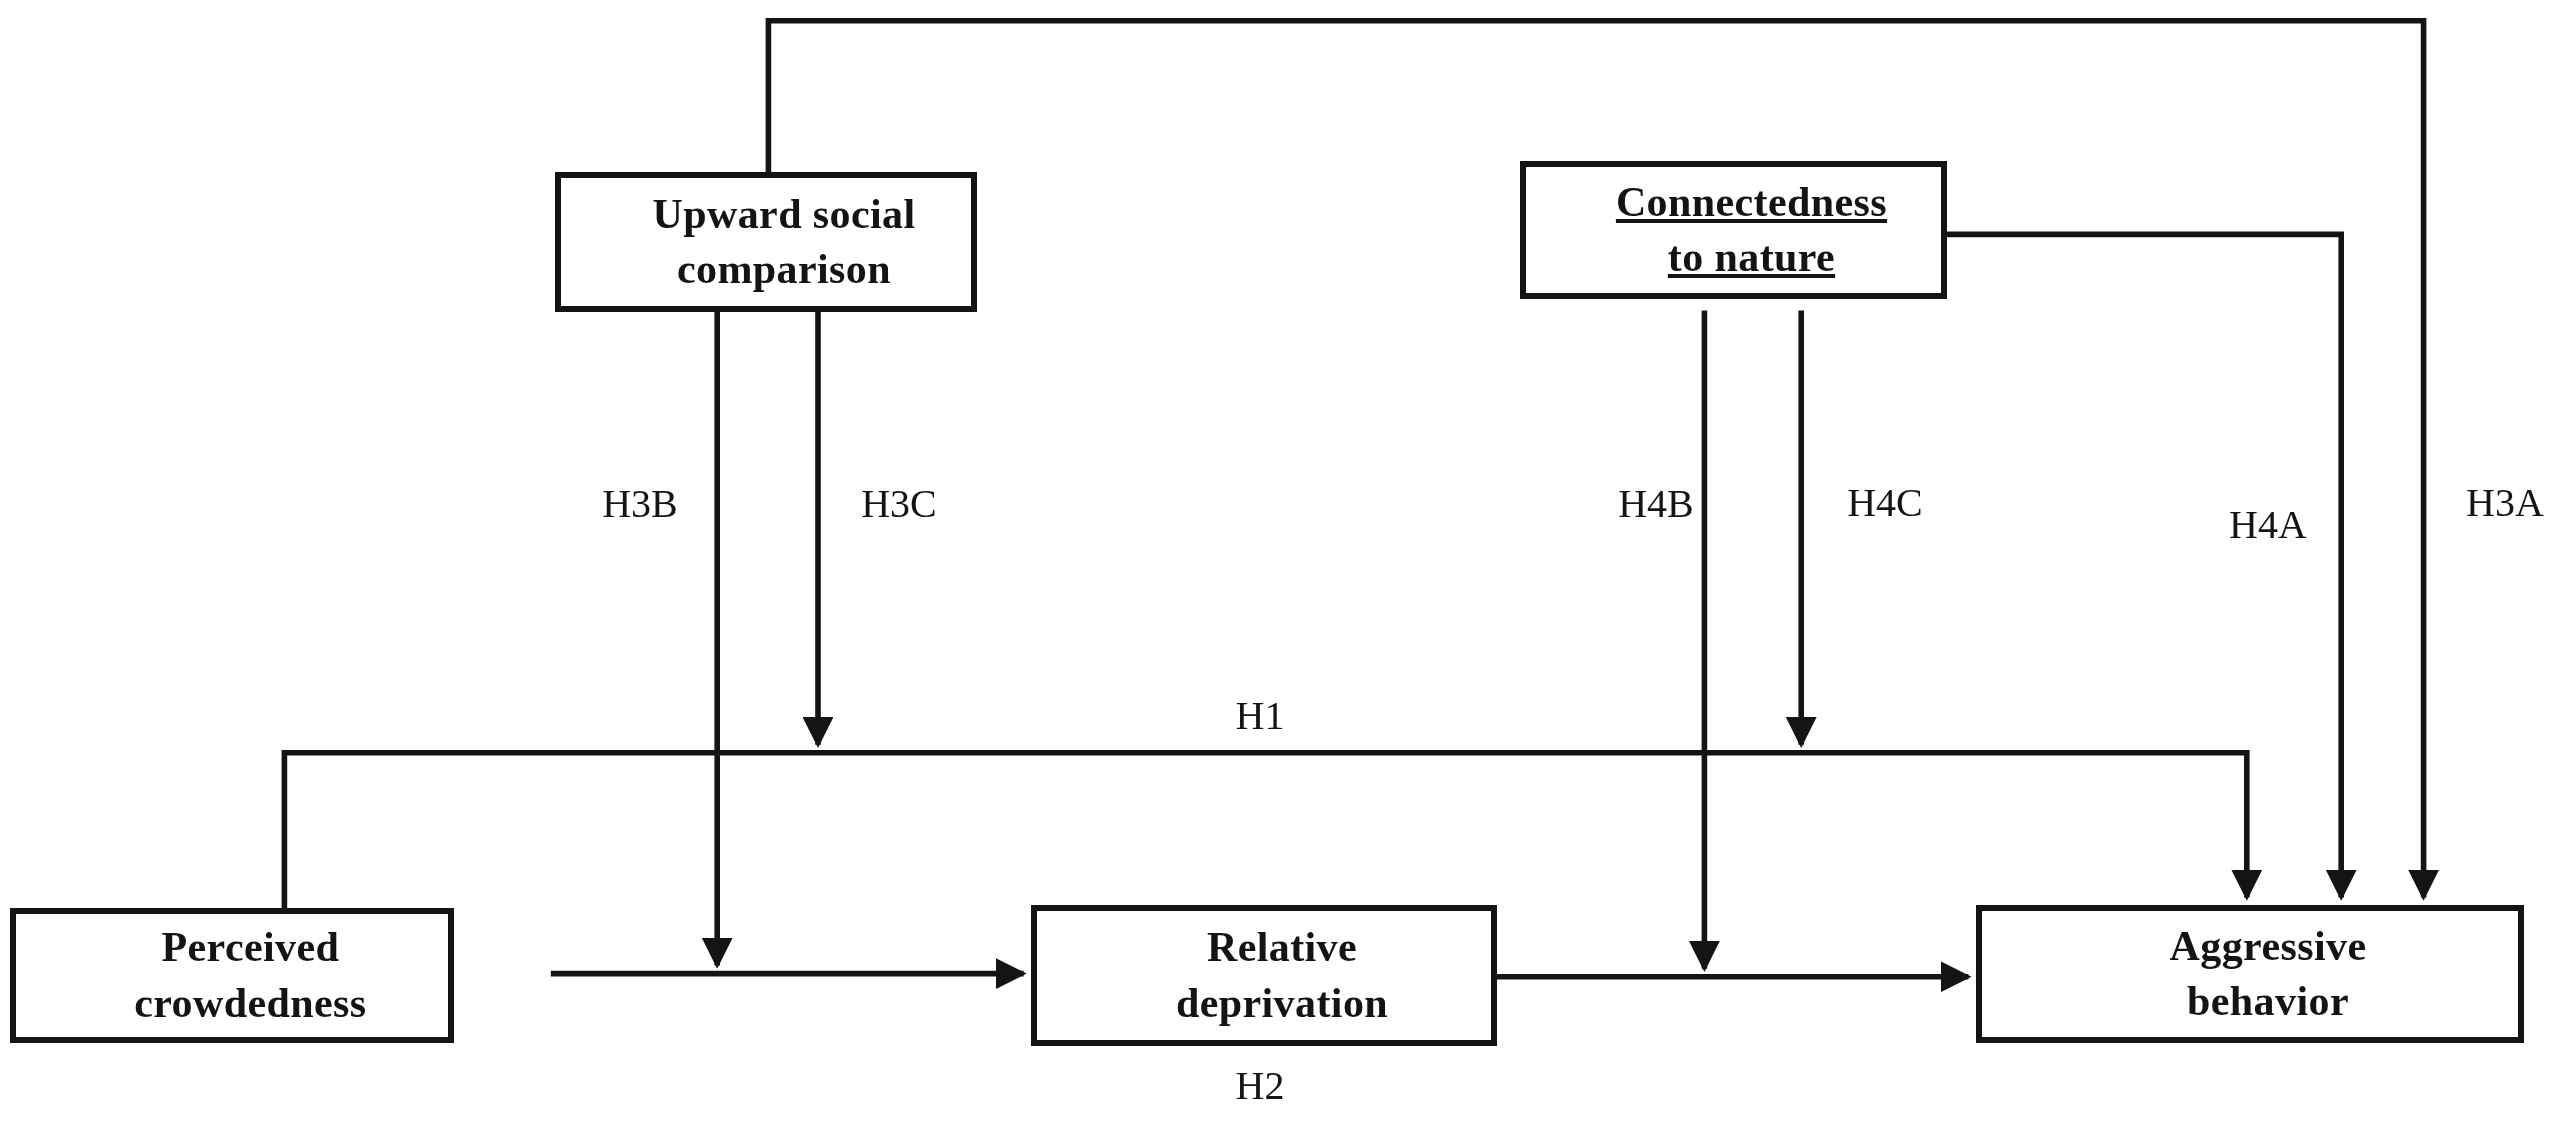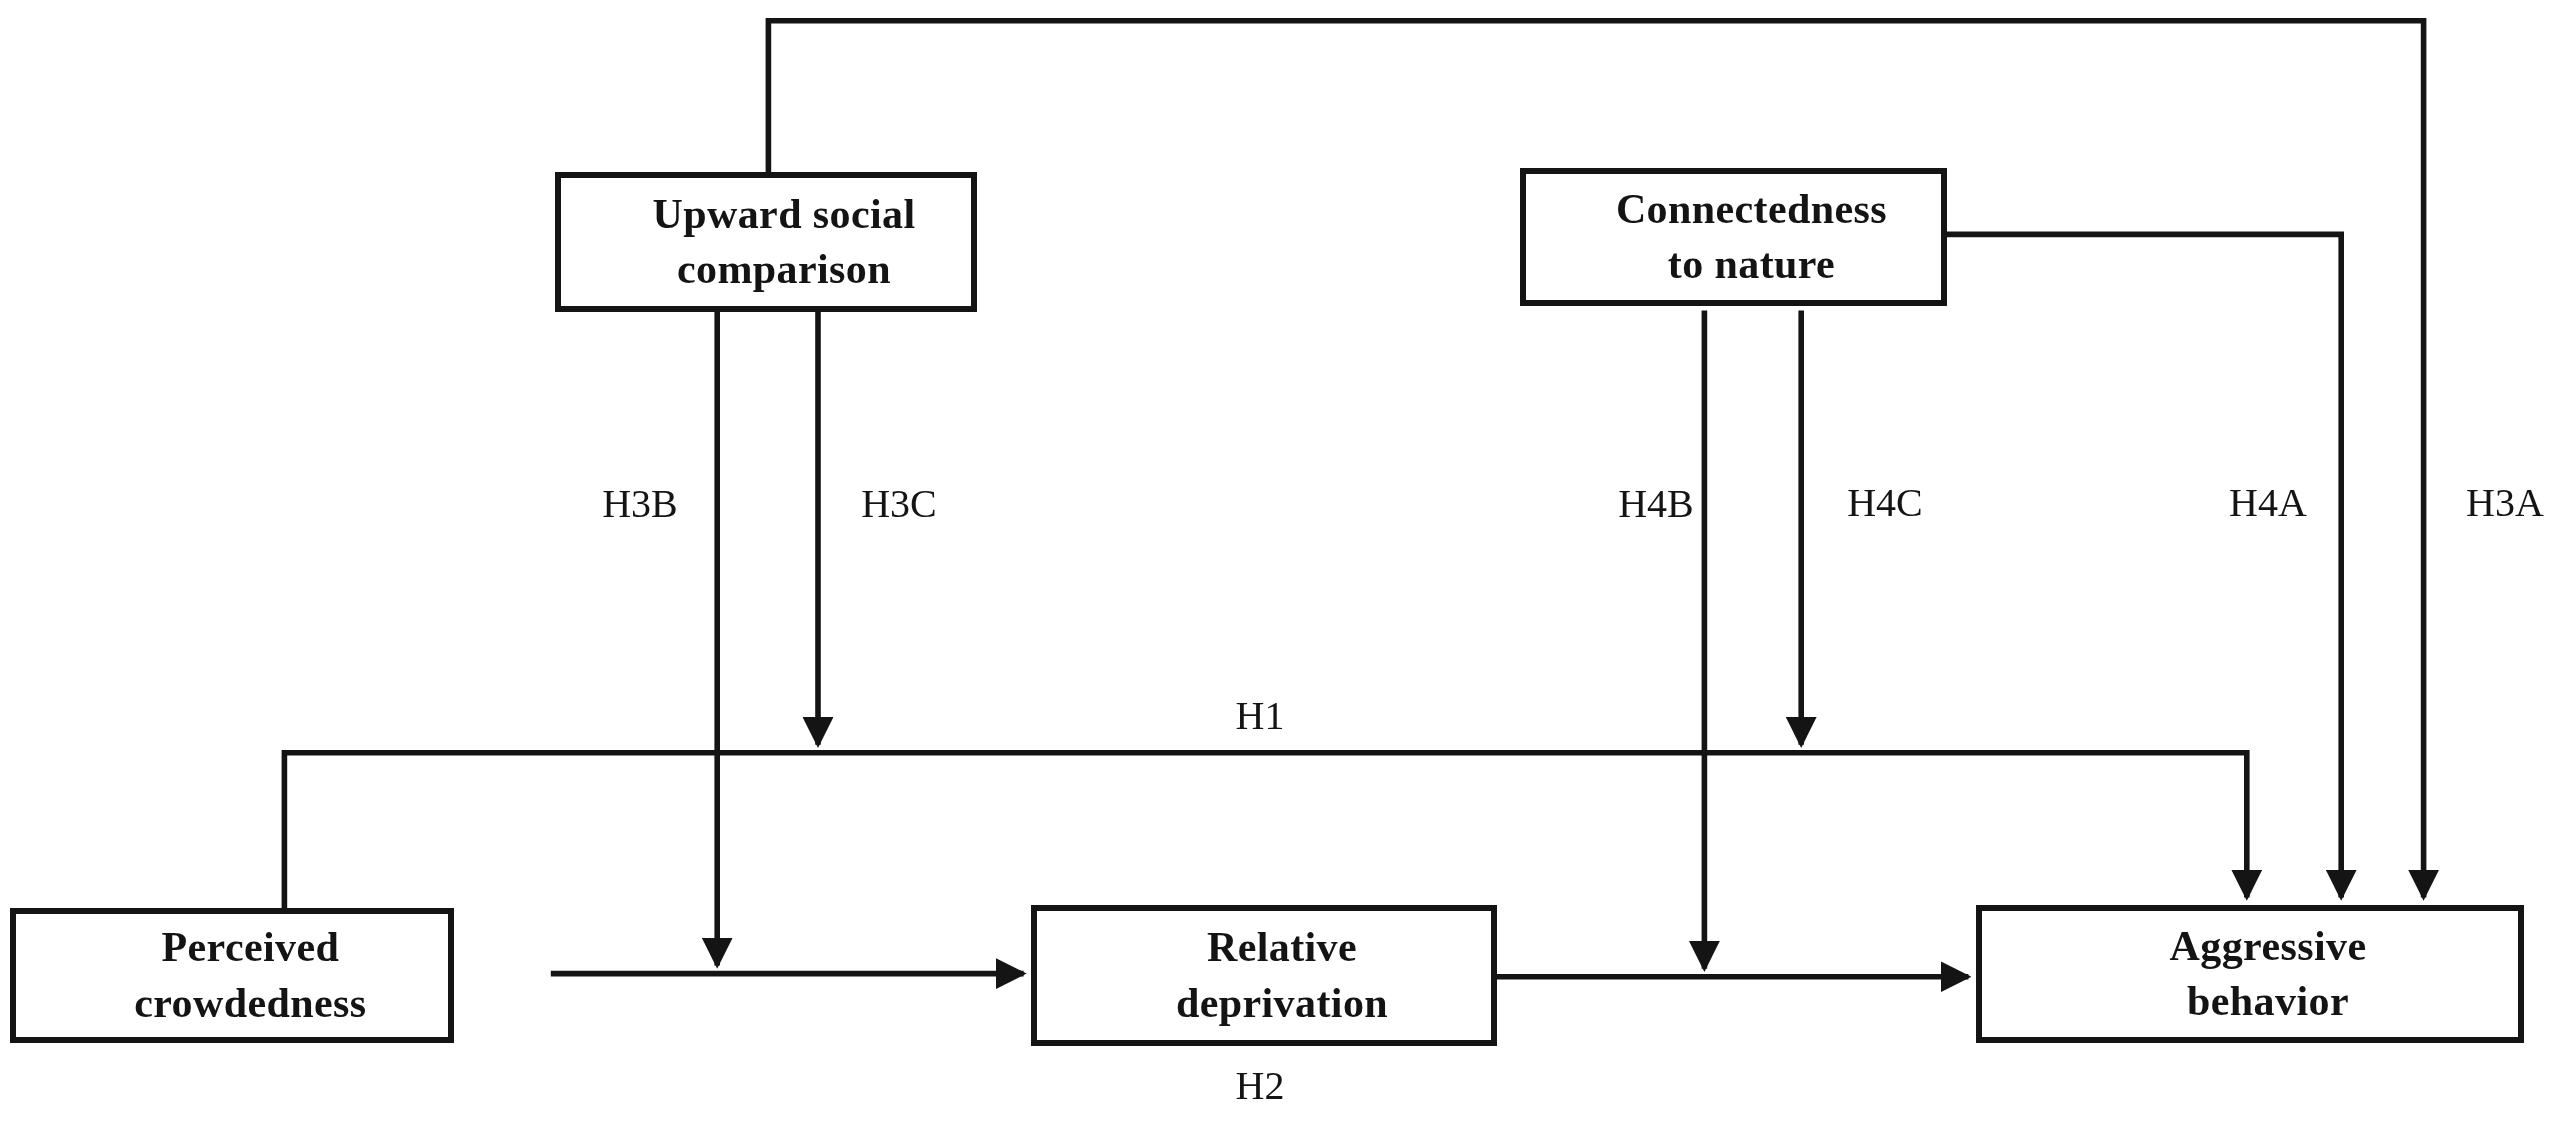--- a/index.html
+++ b/index.html
@@ -45,30 +45,30 @@
     position: absolute;
     transform: translate(-50%, -50%);
     font-size: 40px;
     font-weight: 400;
     color: #141414;
     white-space: nowrap;
     background: transparent;
   }
   
   #node-usc { left: 555px;  top: 172px;  width: 422px; height: 140px; }
-  #node-cn  { left: 1520px; top: 168px;  width: 427px; height: 138px; }
+  #node-cn  { left: 1520px; top: 161px;  width: 427px; height: 138px; text-decoration: underline; }
   #node-pc  { left: 10.4px;   top: 908px; width: 444px; height: 135px; }
   #node-rd  { left: 1031px; top: 905px; width: 466px; height: 141px; }
   #node-ab  { left: 1976px; top: 905px; width: 548px; height: 138px; }
   
   #lbl-h3b { left: 626px;  top: 503px; margin-left: 14px; }
   #lbl-h3c { left: 899px; top: 503px; }
   #lbl-h4b { left: 1656px; top: 503px; }
   #lbl-h4c { left: 1885px; top: 502px; }
-  #lbl-h4a { left: 2268px; top: 502px; text-align: center; }
+  #lbl-h4a { left: 2268px; top: 524px; text-align: center; }
   #lbl-h3a { left: 2505px; top: 502px; }
   #lbl-h1  { left: 1260px; top: 715px; }
   #lbl-h2  { left: 1260px; top: 1085px; }
 </style>
 </head>
 <body>
 
 <div id="stage">
 
   <svg id="wires" viewBox="0 0 3219 1405" xmlns="http://www.w3.org/2000/svg">

